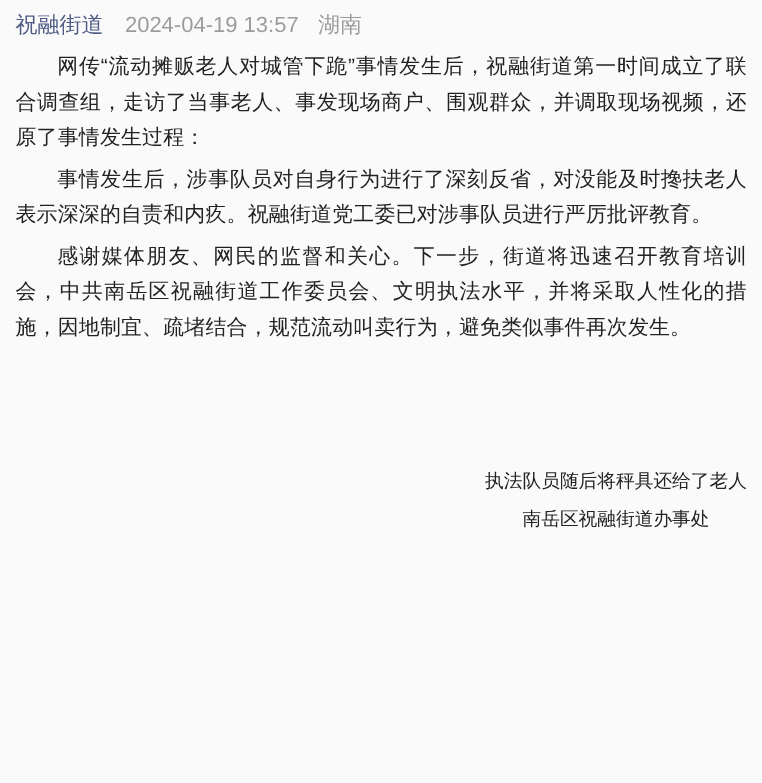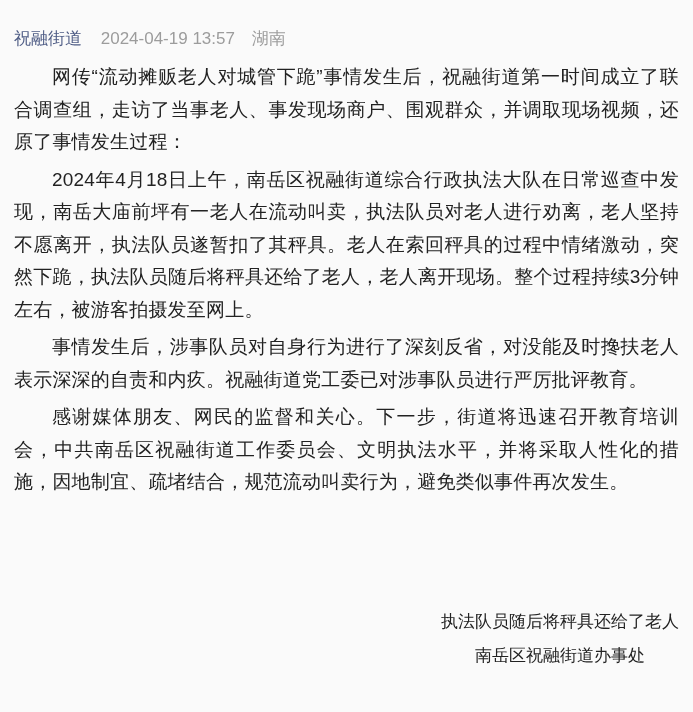--- a/index.html
+++ b/index.html
@@ -22,22 +22,21 @@
   }
   .title {
     margin: 0;
     font-size: 23px;
     line-height: 31px;
     font-weight: 700;
     color: #1a1a1a;
     letter-spacing: 0.5px;
   }
   .byline {
-    margin-top: 16px;
-    font-size: 17px;
+    font-size: 20px;
     line-height: 20px;
     white-space: nowrap;
   }
   .byline .author {
     color: #4e5c85;
     margin-right: 14px;
     cursor: pointer;
   }
   .byline .meta {
     color: #9c9c9c;
@@ -76,21 +75,20 @@
 
 
   <div class="byline">
     <span class="author">祝融街道</span>
     <span class="meta">2024-04-19 13:57</span>
     <span class="meta">湖南</span>
   </div>
 
   <div class="article-body">
     <p>网传“流动摊贩老人对城管下跪”事情发生后，祝融街道第一时间成立了联合调查组，走访了当事老人、事发现场商户、围观群众，并调取现场视频，还原了事情发生过程：</p>
-    <p>2024年4月18日上午，南岳区祝融街道综合行政执法大队在日常巡查中发现，南岳大庙前坪有一老人在流动叫卖，执法队员对老人进行劝离，老人坚持不愿离开，执法队员遂暂扣了其秤具。老人在索回秤具的过程中情绪激动，突然下跪，执法队员随后将秤具还给了老人，老人离开现场。整个过程持续3分钟左右，被游客拍摄发至网上。</p>
     <p>事情发生后，涉事队员对自身行为进行了深刻反省，对没能及时搀扶老人表示深深的自责和内疚。祝融街道党工委已对涉事队员进行严厉批评教育。</p>
     <p>感谢媒体朋友、网民的监督和关心。下一步，街道将迅速召开教育培训会，中共南岳区祝融街道工作委员会、文明执法水平，并将采取人性化的措施，因地制宜、疏堵结合，规范流动叫卖行为，避免类似事件再次发生。</p>
   </div>
 
   <div class="signature">
     <p>执法队员随后将秤具还给了老人</p>
     <p>南岳区祝融街道办事处</p>
 
   </div>
 

